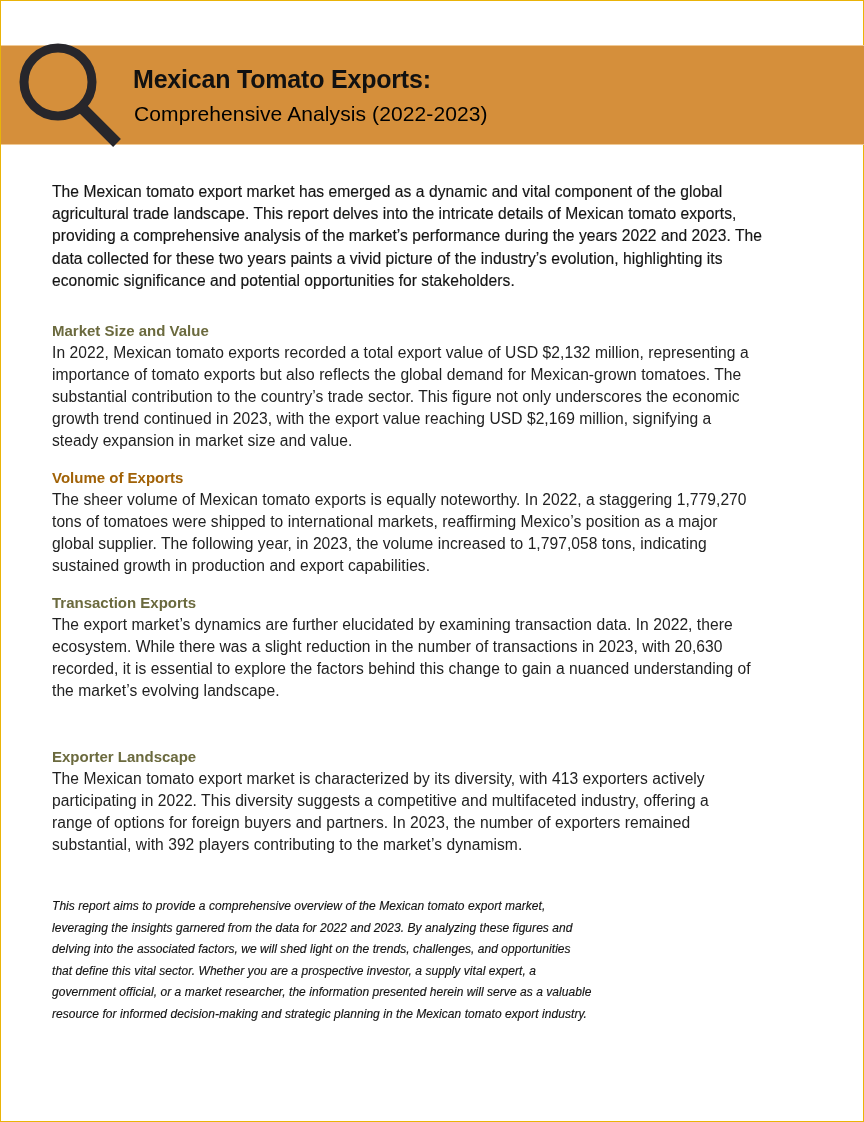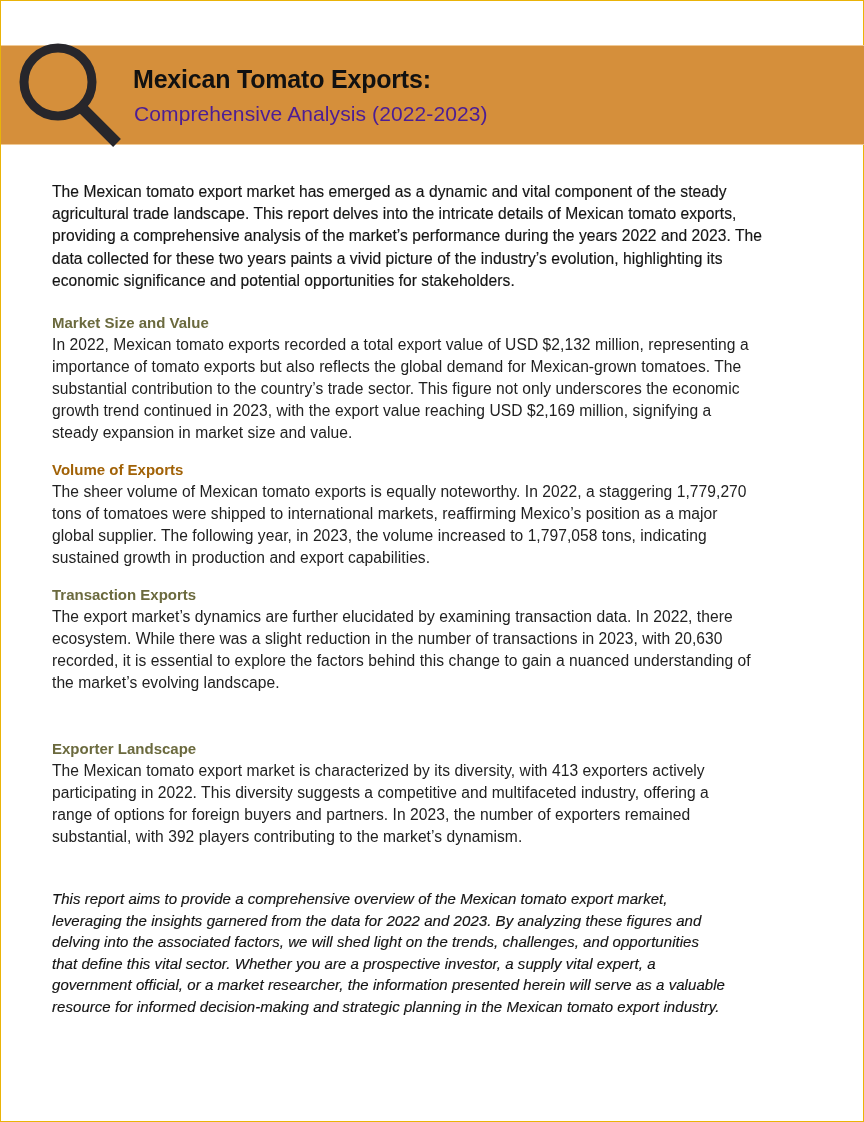--- a/index.html
+++ b/index.html
@@ -32,51 +32,51 @@
   .line { display: block; white-space: nowrap; }
   .intro { font-size: 15.6px; line-height: 22.2px; color: #141414; font-weight: 500; letter-spacing: 0.05px; }
   .intro .line { -webkit-text-stroke: 0.15px #141414; }
   .section { margin-top: 24px; }
   .section + .section { margin-top: 12px; }
   .section-heading {
     font-size: 15px; font-weight: bold; color: #6b6a3e; line-height: 22px; margin: 0;
   }
   .section-body { font-size: 15.6px; line-height: 22px; color: #222222; margin: 0; letter-spacing: 0.05px; }
   .closing {
-    margin-top: 40px; font-size: 15px; line-height: 21.5px; font-style: italic;
+    margin-top: 40px; font-size: 12px; line-height: 21.5px; font-style: italic;
     color: #141414; letter-spacing: 0.05px;
   }
   .closing .line { -webkit-text-stroke: 0.15px #141414; }
 </style>
 </head>
 <body>
 
 <div class="page">
 
   <div class="banner" style="background: rgb(213, 143, 59);"></div>
 
   <svg class="mag-icon" viewBox="0 0 112 112">
     <circle cx="43" cy="45" r="34" fill="none" stroke="#27262b" stroke-width="9"></circle>
     <line x1="68" y1="72" x2="102" y2="106" stroke="#27262b" stroke-width="11" stroke-linecap="butt"></line>
   </svg>
 
   <h1 class="title" style="color: rgb(17, 17, 17);">Mexican Tomato Exports:</h1>
-  <h2 class="subtitle" style="color: #4c1d95;">Comprehensive Analysis (2022-2023)</h2>
+  <h2 class="subtitle" style="color: #000000;">Comprehensive Analysis (2022-2023)</h2>
 
   <div class="content">
 
     <p class="intro" style="margin:0;">
-      <span class="line">The Mexican tomato export market has emerged as a dynamic and vital component of the steady</span>
+      <span class="line">The Mexican tomato export market has emerged as a dynamic and vital component of the global</span>
       <span class="line">agricultural trade landscape. This report delves into the intricate details of Mexican tomato exports,</span>
       <span class="line">providing a comprehensive analysis of the market’s performance during the years 2022 and 2023. The</span>
       <span class="line">data collected for these two years paints a vivid picture of the industry’s evolution, highlighting its</span>
       <span class="line">economic significance and potential opportunities for stakeholders.</span>
     </p>
 
-    <div class="section" style="margin-top:20px;">
+    <div class="section" style="margin-top:28px;">
       <h3 class="section-heading" style="color: rgb(107, 106, 62);">Market Size and Value</h3>
       <p class="section-body">
         <span class="line">In 2022, Mexican tomato exports recorded a total export value of USD $2,132 million, representing a</span>
         <span class="line">importance of tomato exports but also reflects the global demand for Mexican-grown tomatoes. The</span>
         <span class="line">substantial contribution to the country’s trade sector. This figure not only underscores the economic</span>
         <span class="line">growth trend continued in 2023, with the export value reaching USD $2,169 million, signifying a</span>
         <span class="line">steady expansion in market size and value.</span>
       </p>
     </div>
 

